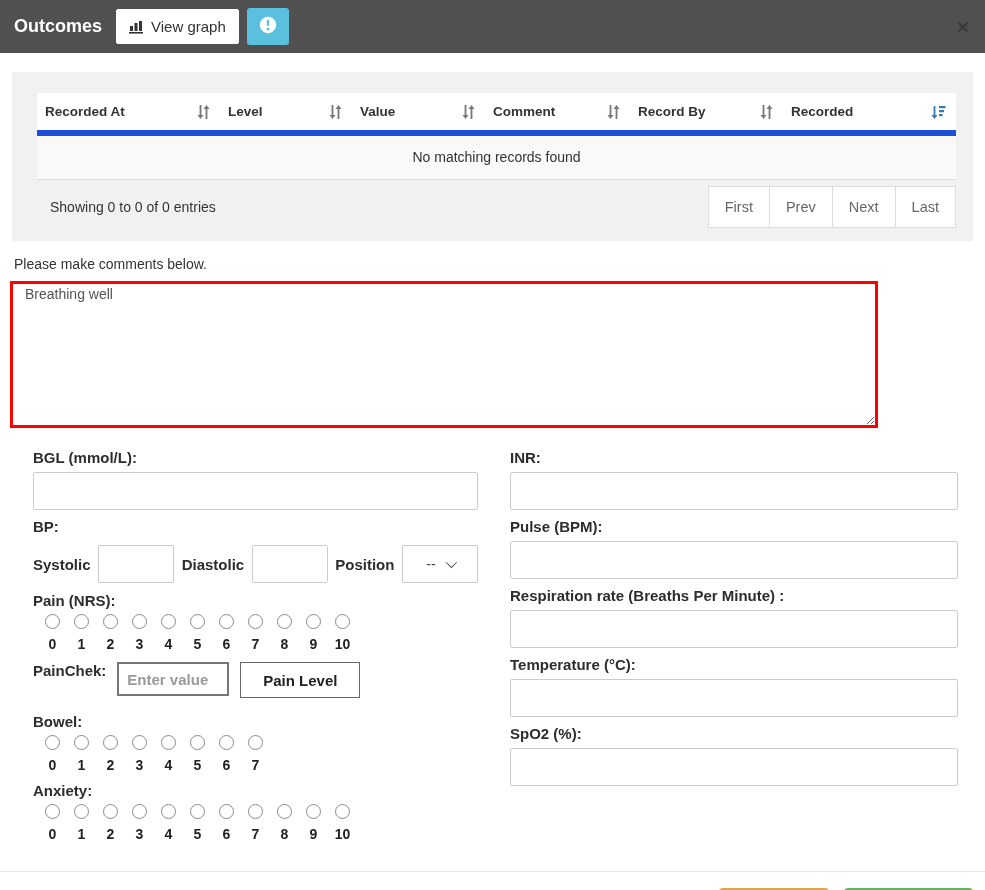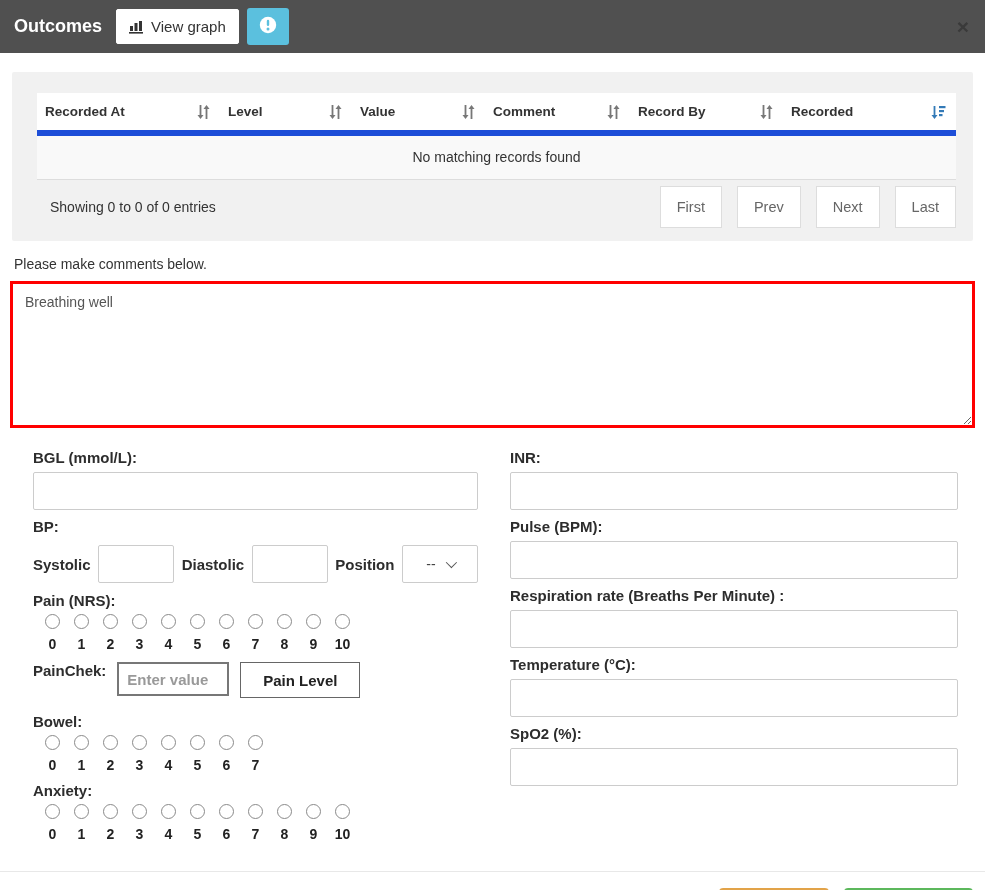--- a/index.html
+++ b/index.html
@@ -27,30 +27,30 @@
     padding:0 10px 0 8px; font-weight:bold; font-size:13.5px; color:#333; }
   .th:nth-child(1){width:183px;} .th:nth-child(2){width:132px;}
   .th:nth-child(3){width:133px;} .th:nth-child(4){width:145px;}
   .th:nth-child(5){width:153px;} .th:nth-child(6){width:173px;}
   .sort-icon { flex:none; display:inline-flex; }
   .empty-row { background:#f9f9f9; border-bottom:1px solid #ddd; height:44px;
     line-height:43px; text-align:center; font-size:14px; color:#333; }
   .table-footer { display:flex; justify-content:space-between; align-items:center;
     margin-top:6px; padding-left:13px; }
   .showing-text { font-size:14px; color:#333; }
-  .pager { display:flex;gap:16px; }
+  .pager { display:flex; }
   .pager button { background:#fff; border:1px solid #ddd; margin-left:-1px;
     padding:0 16px; height:42px; font-size:14.5px; color:#666; font-family:inherit;
     cursor:pointer; }
   .pager button:first-child { margin-left:0; }
 
   
   .comment-label { margin:15px 0 9px 14px; font-size:14px; color:#333; }
-  .comment-box { display:block; margin:0 10px; width:965px; height:147px;
-    border:3px solid #f00; padding:10px 12px; font-size:14px; color:#555;
+  .comment-box { display:block; margin:0 10px; width:868px; height:147px;
+    border:3px solid #f00; padding:2px 12px; font-size:14px; color:#555;
     font-family:inherit; resize:vertical; outline:none; }
 
   
   .form-area { display:flex; padding:21px 27px 0 33px; gap:32px; }
   .col-left { width:445px; flex:none; }
   .col-right { flex:1; }
   .field-label { display:block; font-weight:bold; font-size:15px; color:#2d2d2d;
     margin-bottom:6px; }
   .text-input { width:100%; height:38px; border:1px solid #ccc; border-radius:2px;
     padding:0 8px; font-size:14px; color:#333; font-family:inherit; outline:none; }

